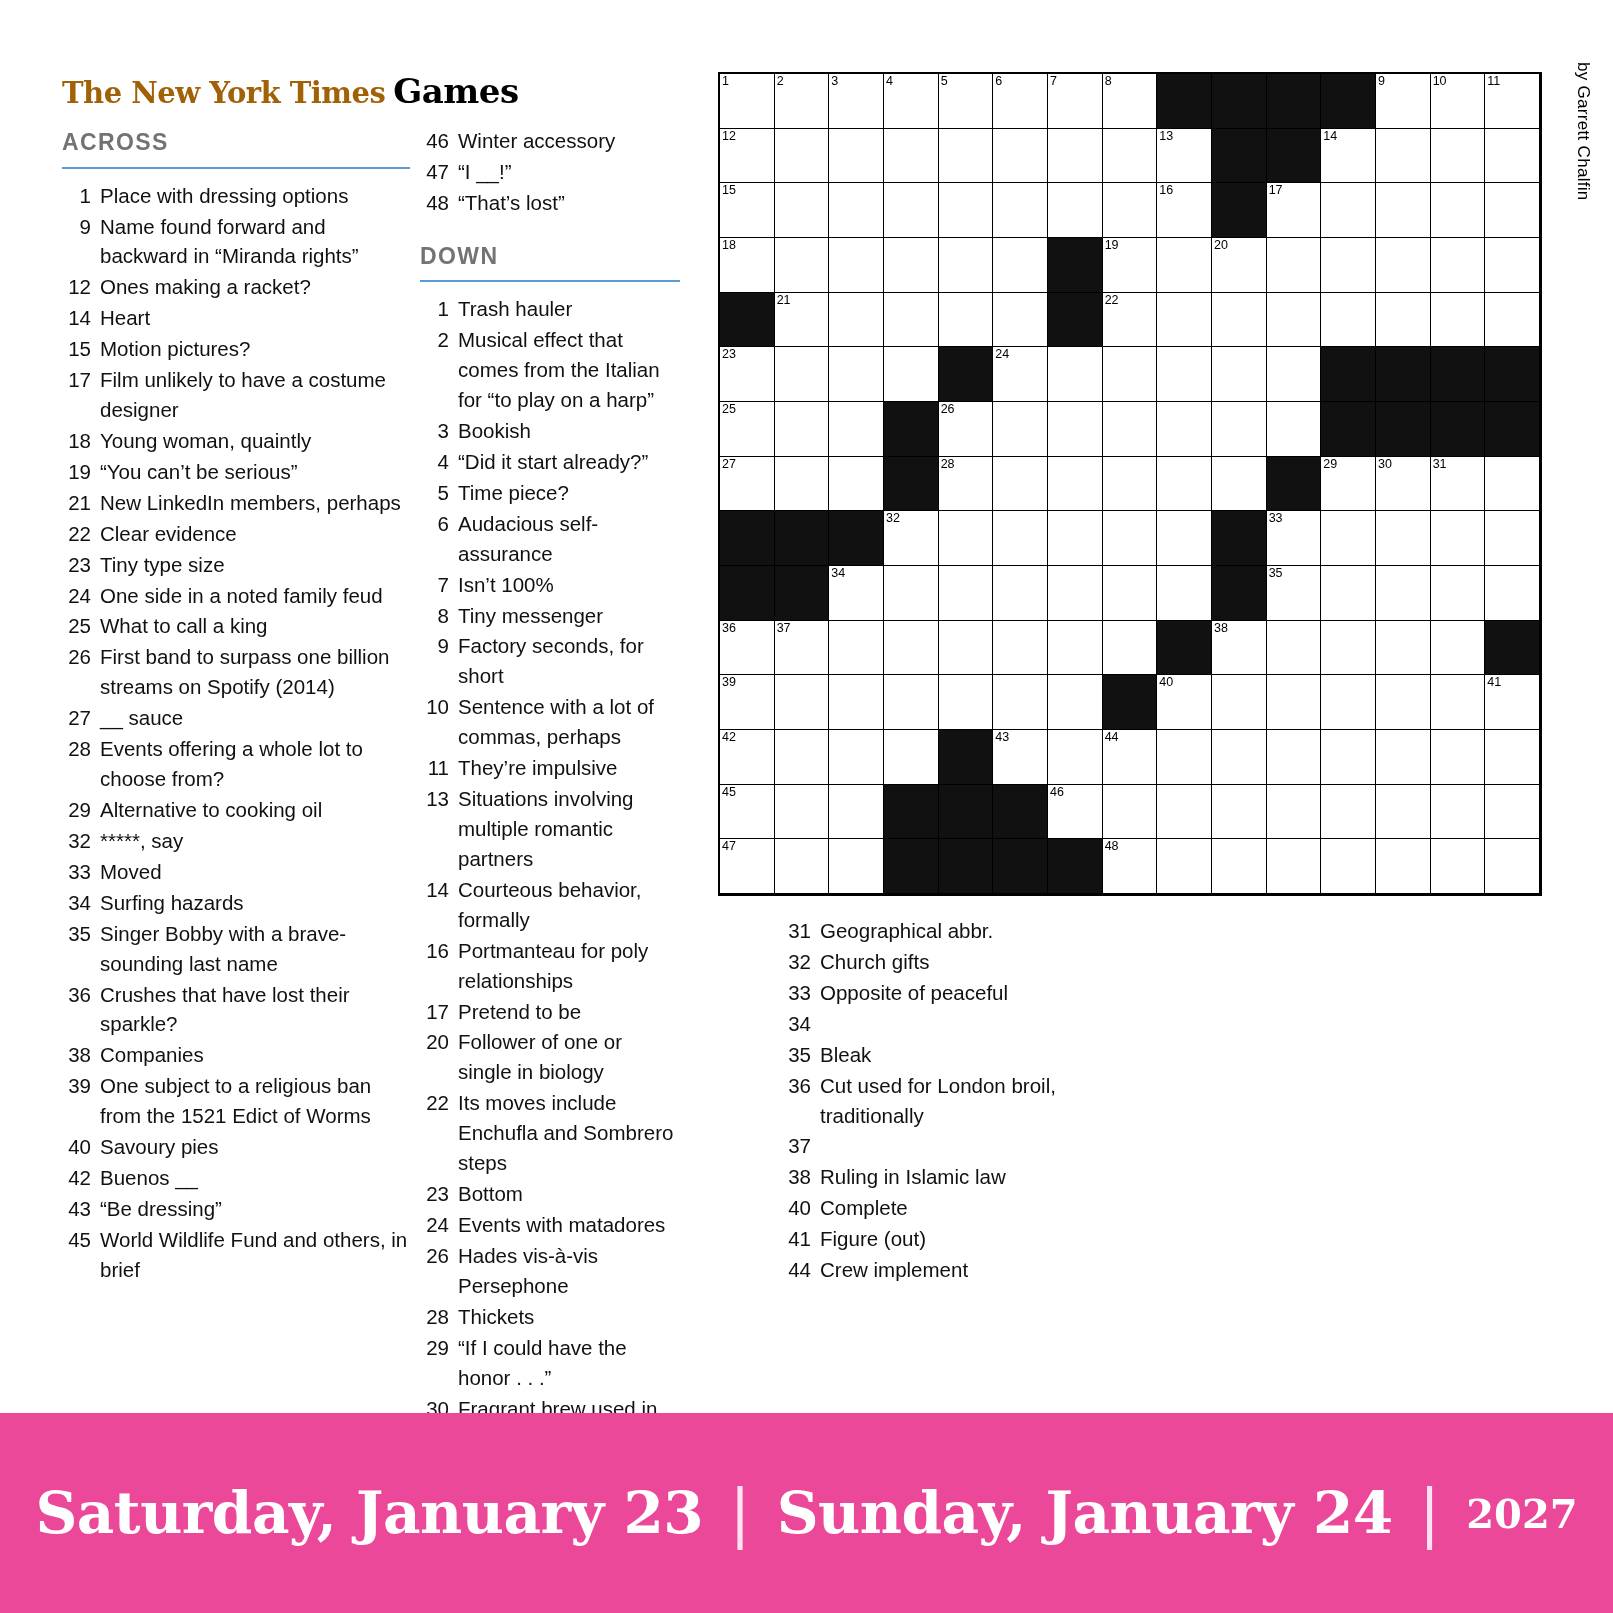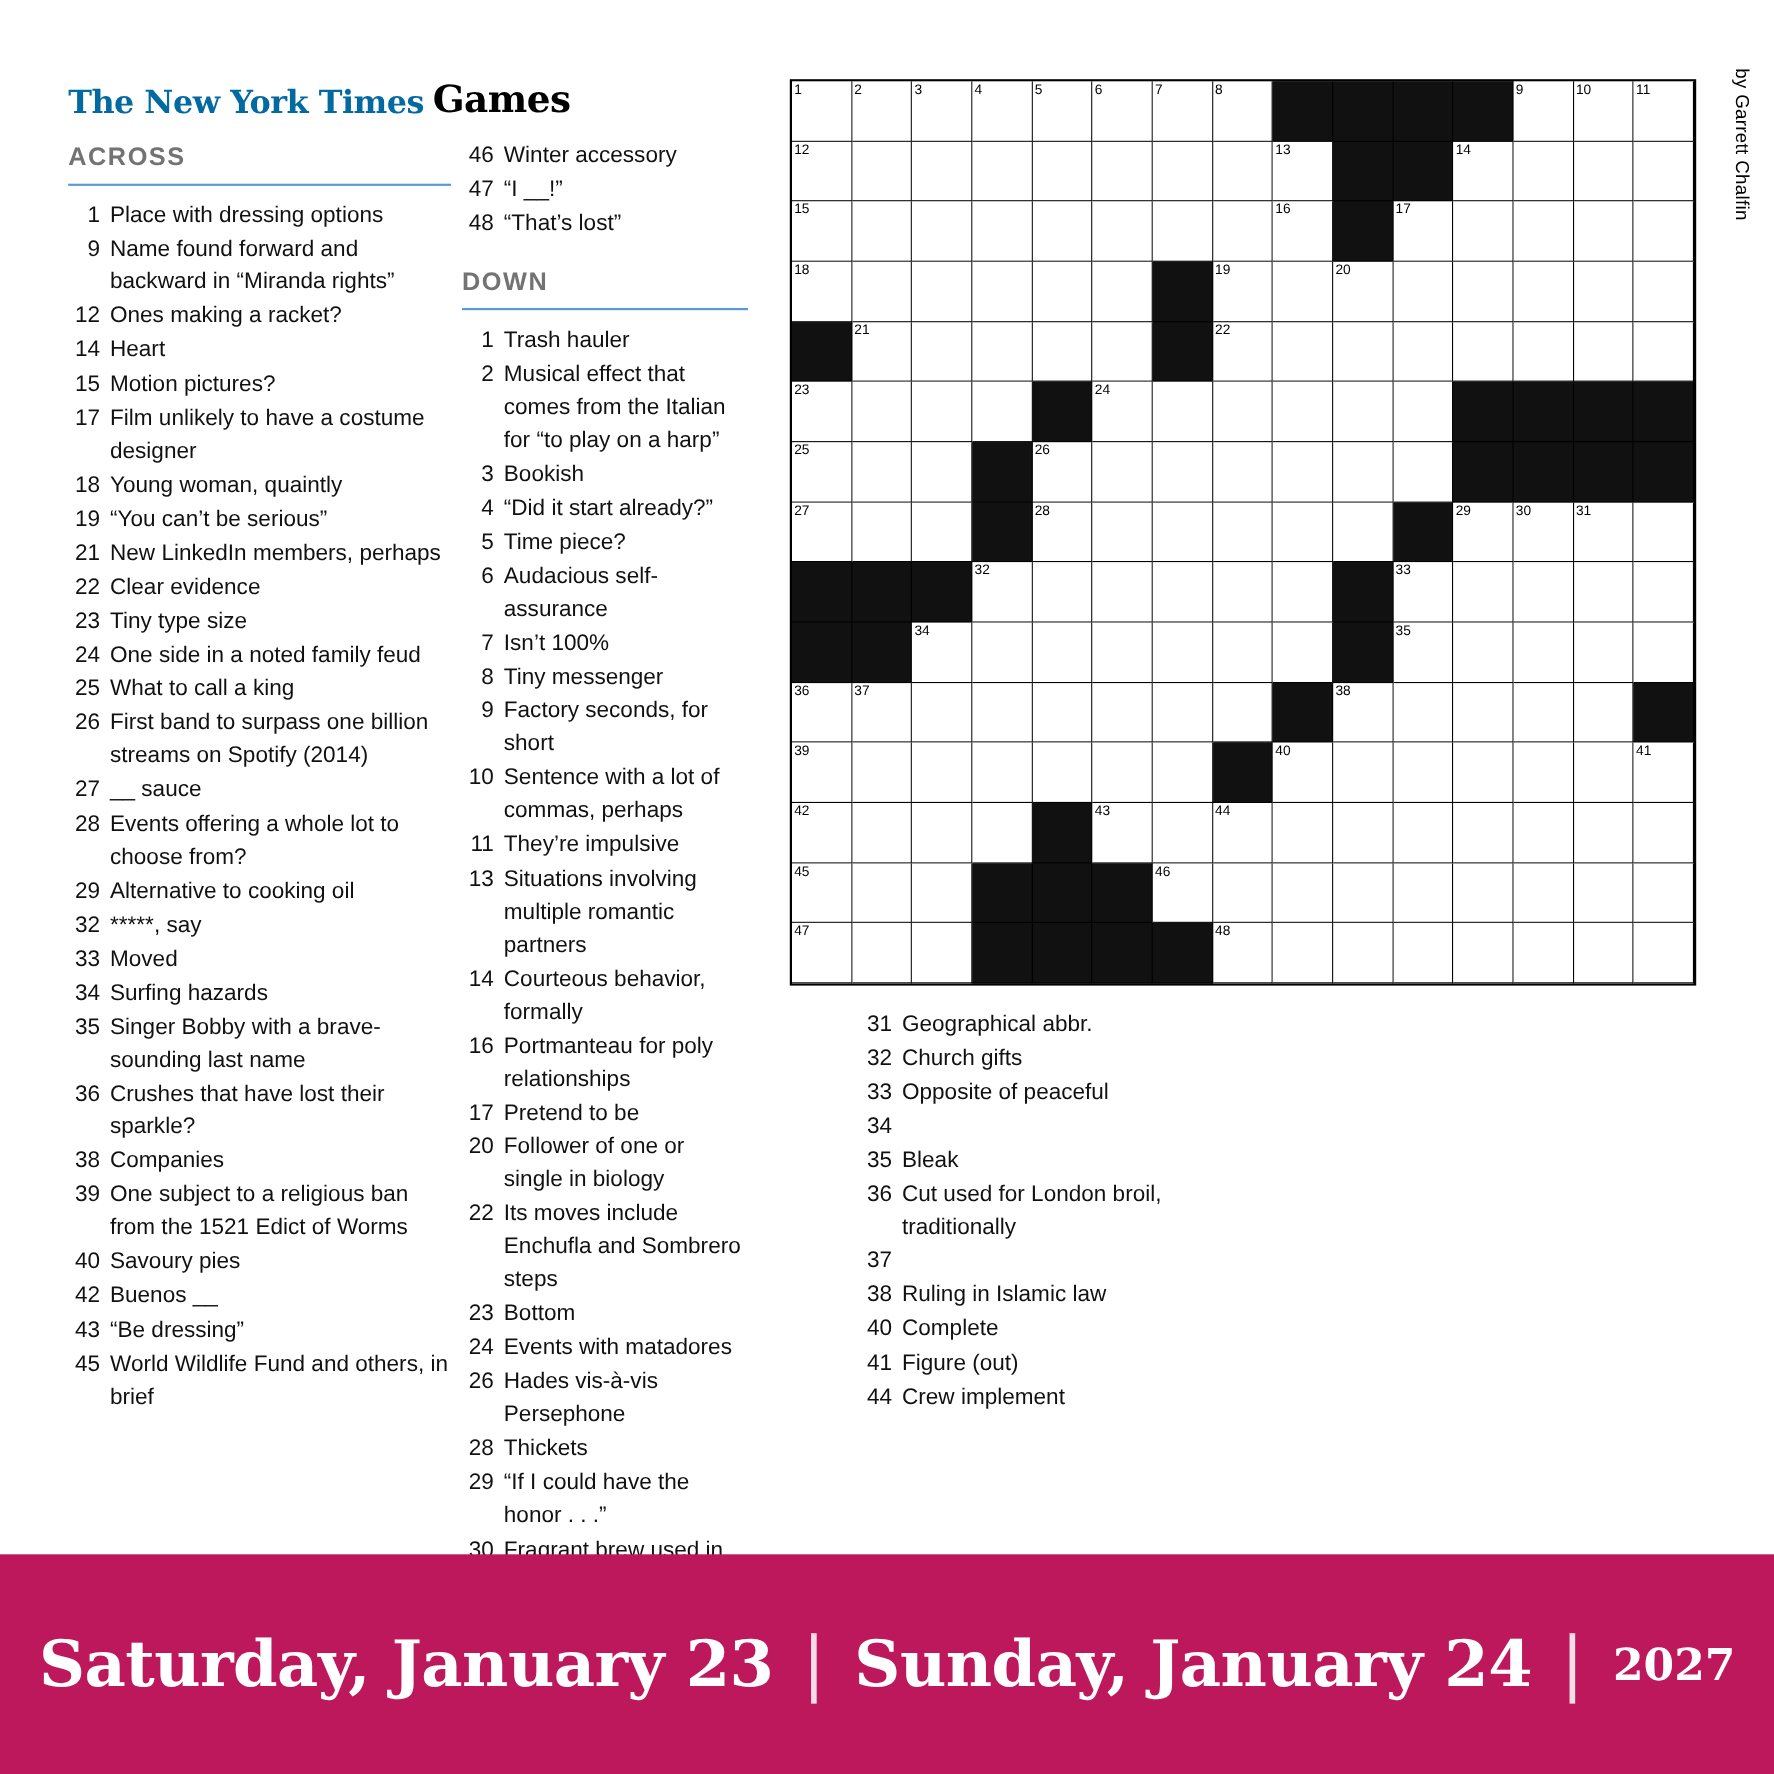--- a/index.html
+++ b/index.html
@@ -32,21 +32,21 @@
     display: flex;
     align-items: flex-end;
     gap: 8px;
     font-family: "Liberation Serif", serif;
   }
   .masthead .nyt {
     font-family: "DejaVu Serif", serif;
     font-weight: 700;
     font-size: 29px;
     letter-spacing: -0.5px;
-    color: #0369a1;
+    color: #a16207;
     line-height: 1;
   }
   .masthead .games {
     font-family: "DejaVu Serif", serif;
     font-weight: 700;
     font-size: 34px;
     color: #000;
     line-height: 1;
     letter-spacing: -0.5px;
   }
@@ -140,21 +140,21 @@
     color: #000;
     font-family: "Liberation Sans", sans-serif;
   }
   
   .footer {
     position: absolute;
     left: 0;
     bottom: 0;
     width: 1613px;
     height: 200px;
-    background: #be185d;
+    background: #ec4899;
     display: flex;
     align-items: center;
     justify-content: center;
     gap: 0px;
     color: #fff;
   }
   .footer .d1, .footer .d2 {
     font-family: "DejaVu Serif", serif;
     font-weight: 700;
     font-size: 58px;

